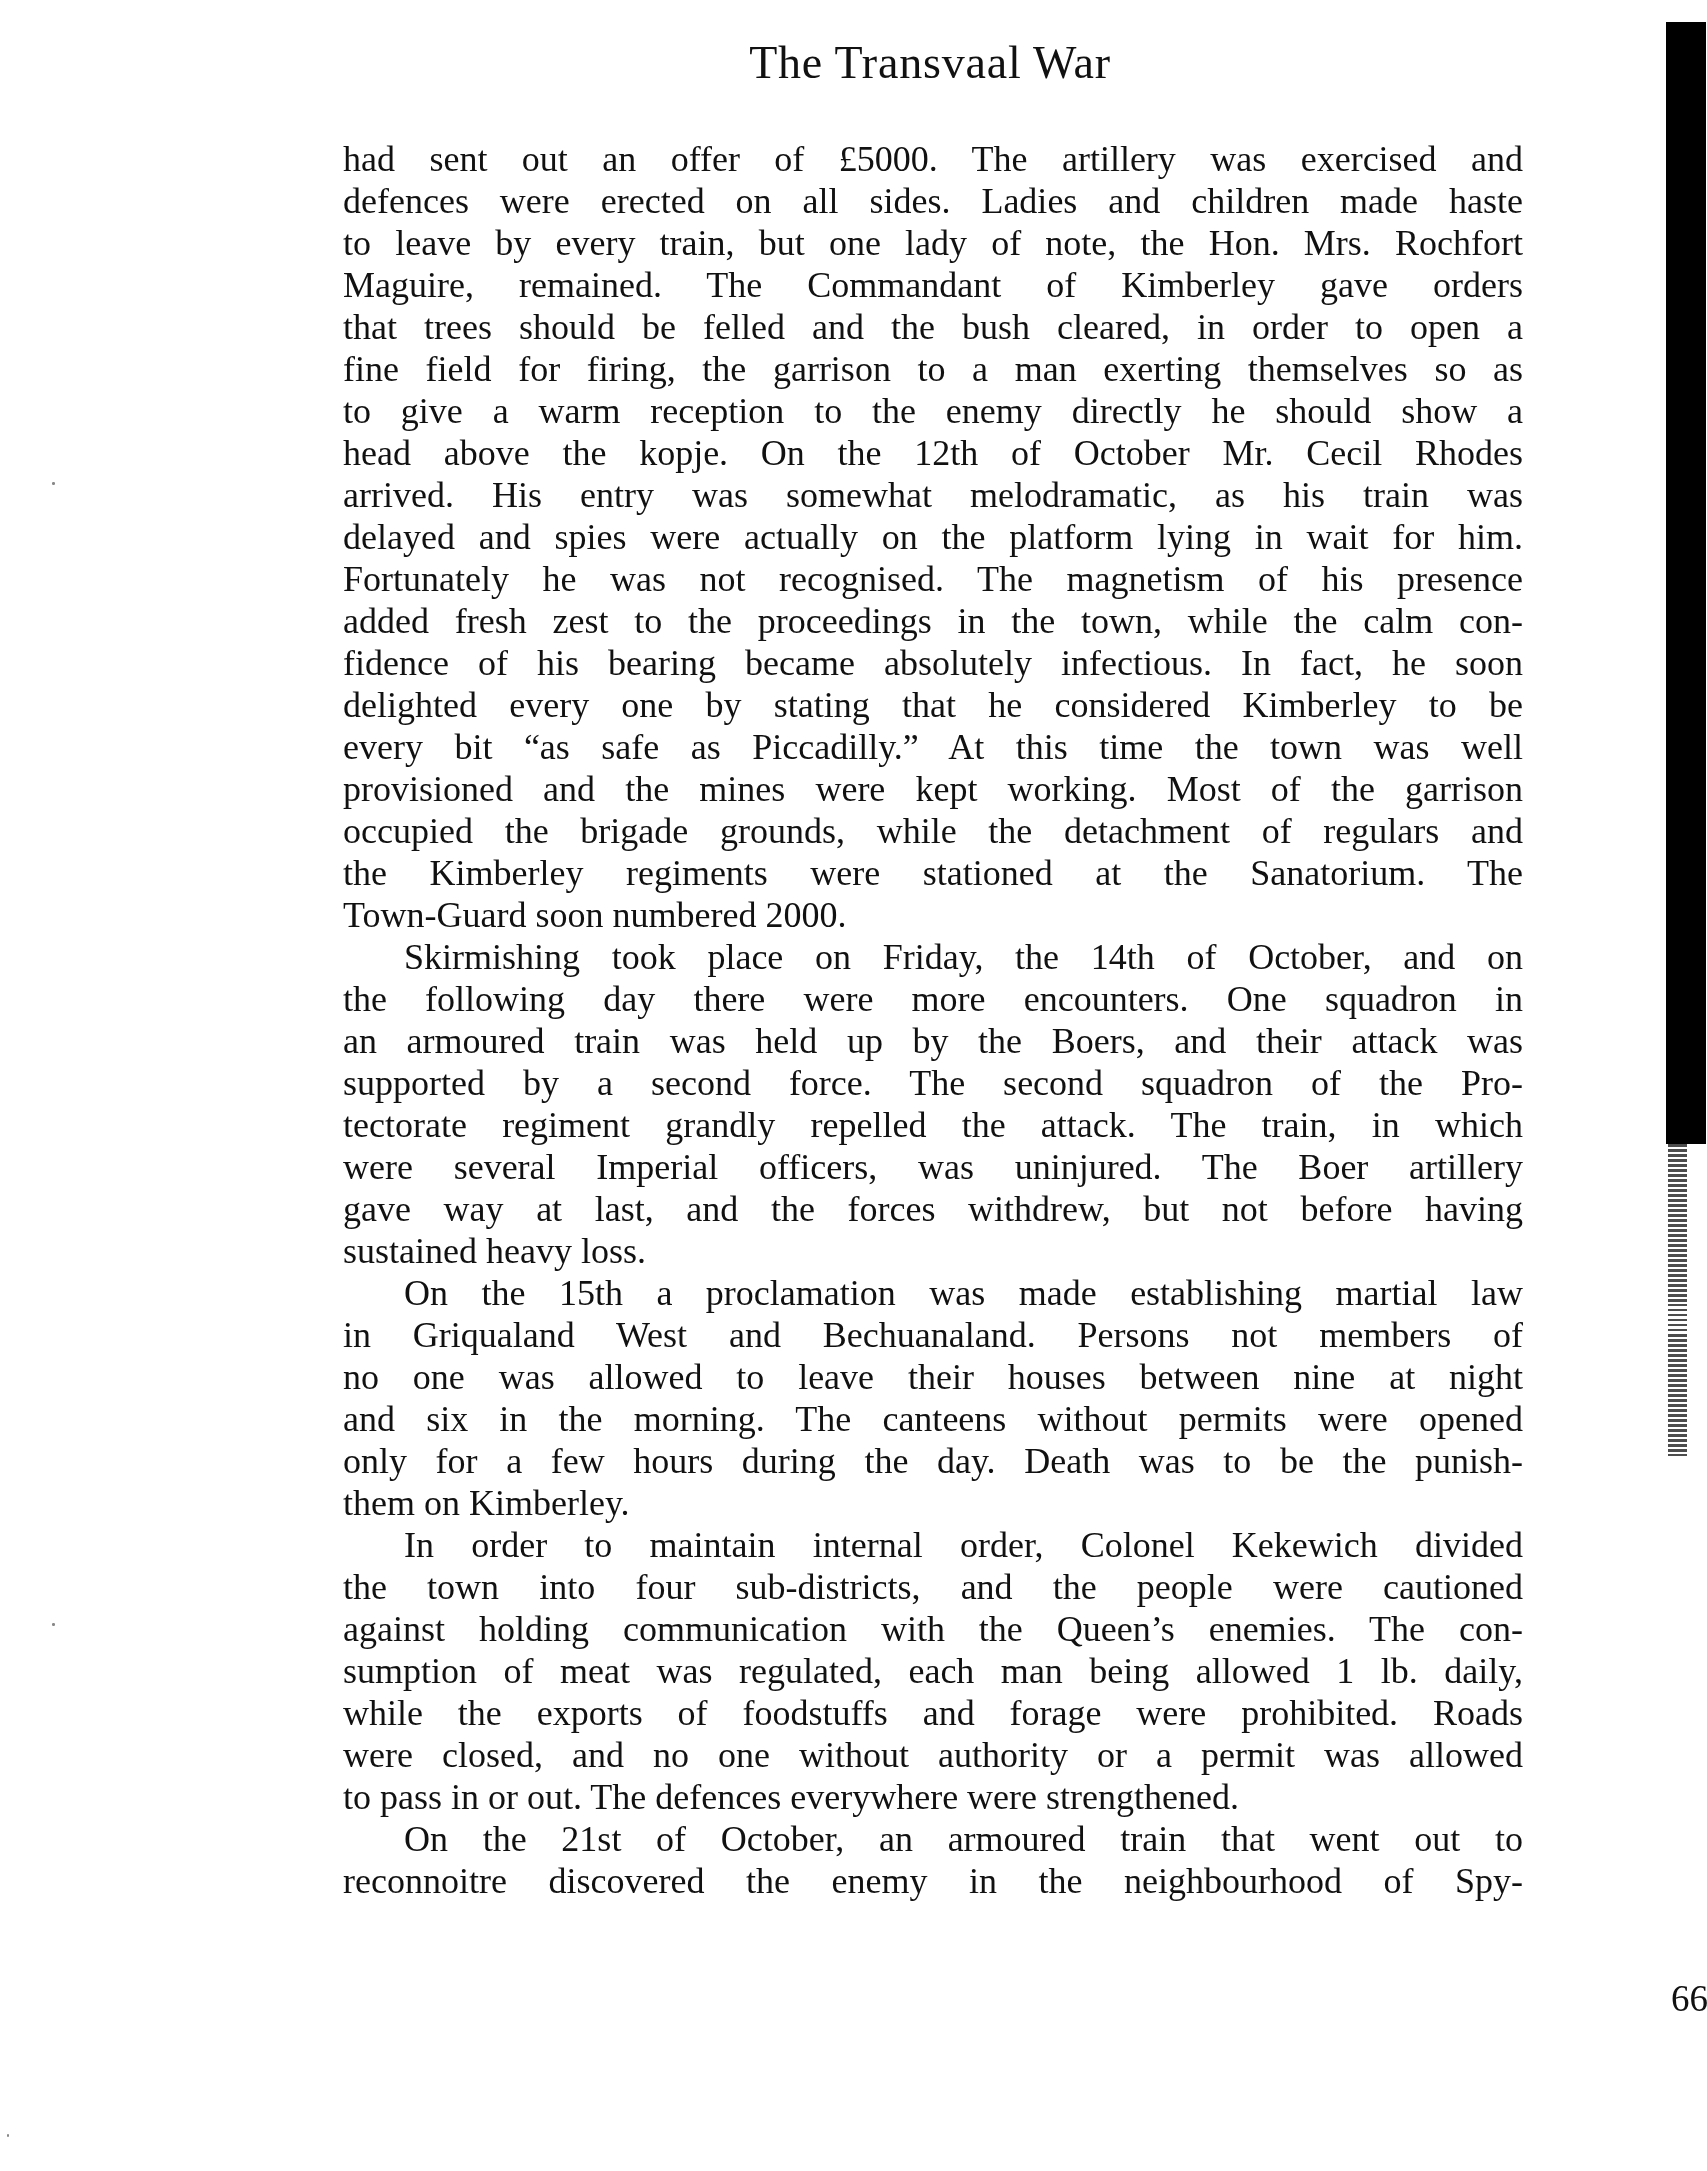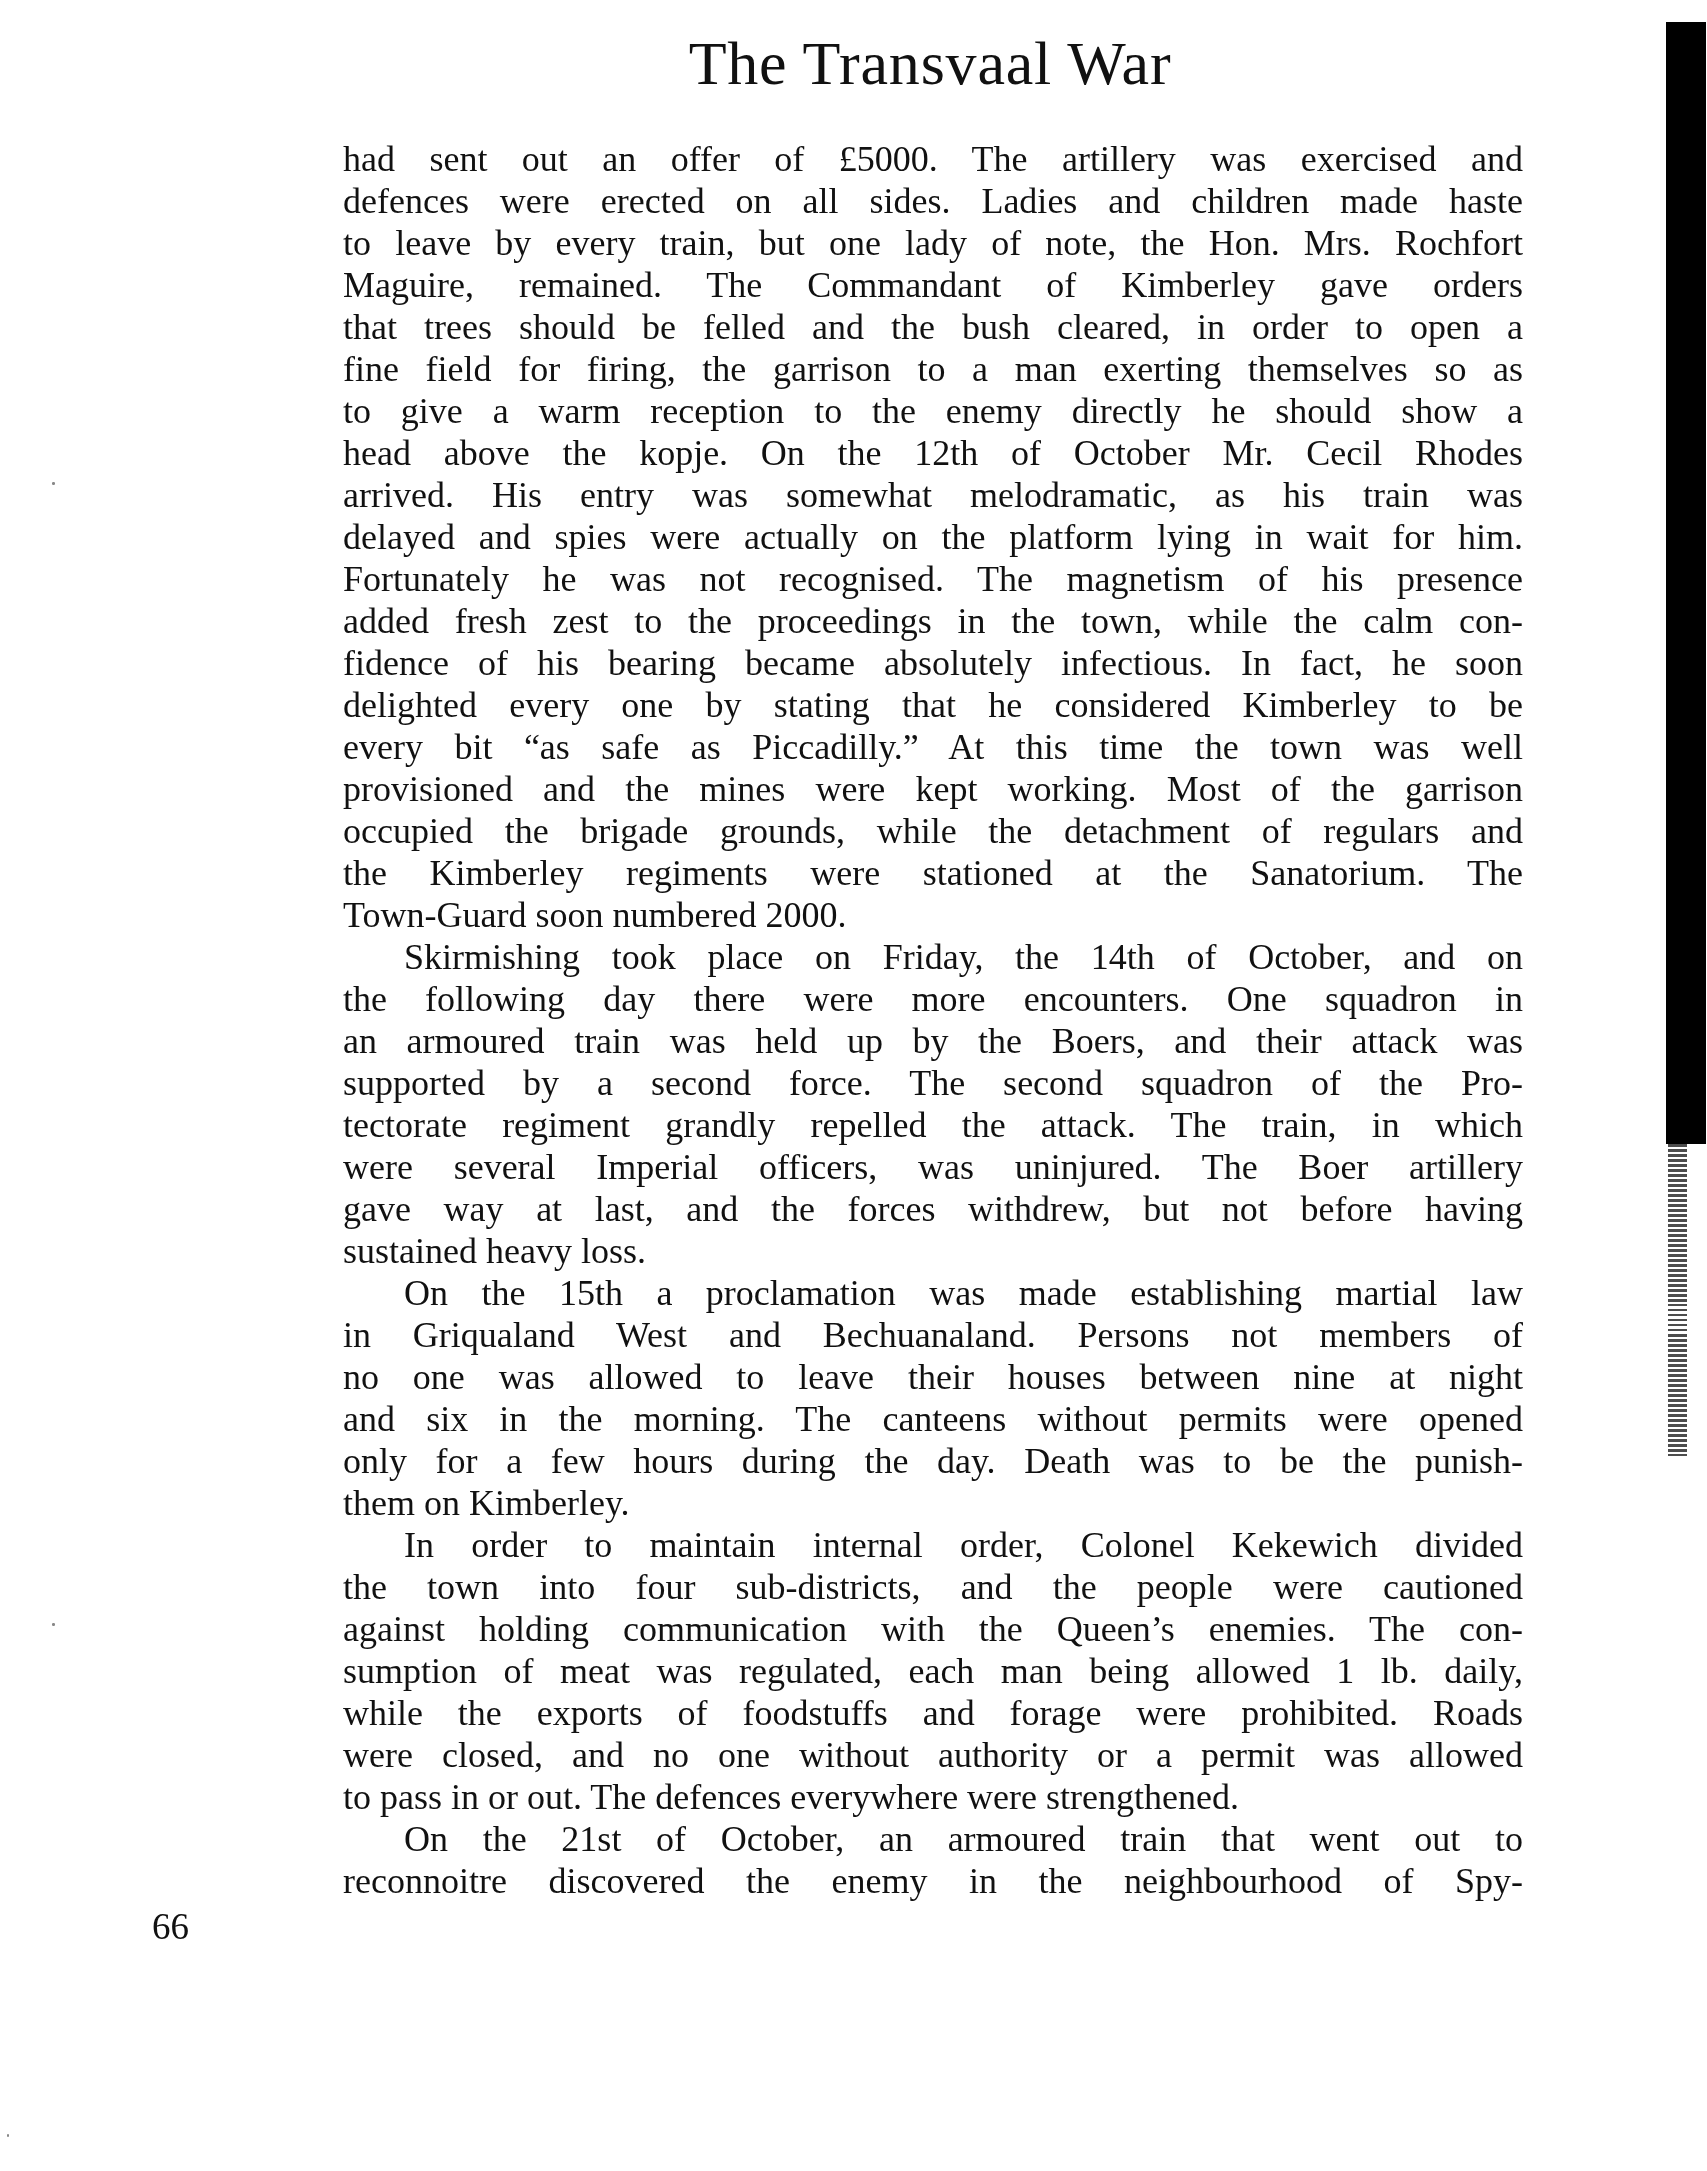--- a/index.html
+++ b/index.html
@@ -14,21 +14,21 @@
     overflow: hidden;
     font-family: "Liberation Serif", "DejaVu Serif", serif;
     color: #111111;
   }
   .running-head {
     position: absolute;
     left: 0;
     width: 1708px;
     top: 25px;
     text-align: center;
-    font-size: 62px;
+    font-size: 46px;
     line-height: 76px;
     letter-spacing: 0.8px;
     padding-left: 152px;
     box-sizing: border-box;
   }
   .text-block {
     position: absolute;
     left: 331px;
     top: 138px;
     width: 1192px;
@@ -47,22 +47,22 @@
   .line.last {
     text-align-last: left;
   }
   .line.indent {
     padding-left: 61px;
   }
   .folio {
     position: absolute;
     left: 0;
     width: 1708px;
-    top: 1903px;
-    text-align: left;
+    top: 1975px;
+    text-align: right;
     font-size: 37px;
     line-height: 47px;
     padding-left: 152px;
     box-sizing: border-box;
   }
   .edge-bar {
     position: absolute;
     left: 1666px;
     top: 22px;
     width: 40px;

